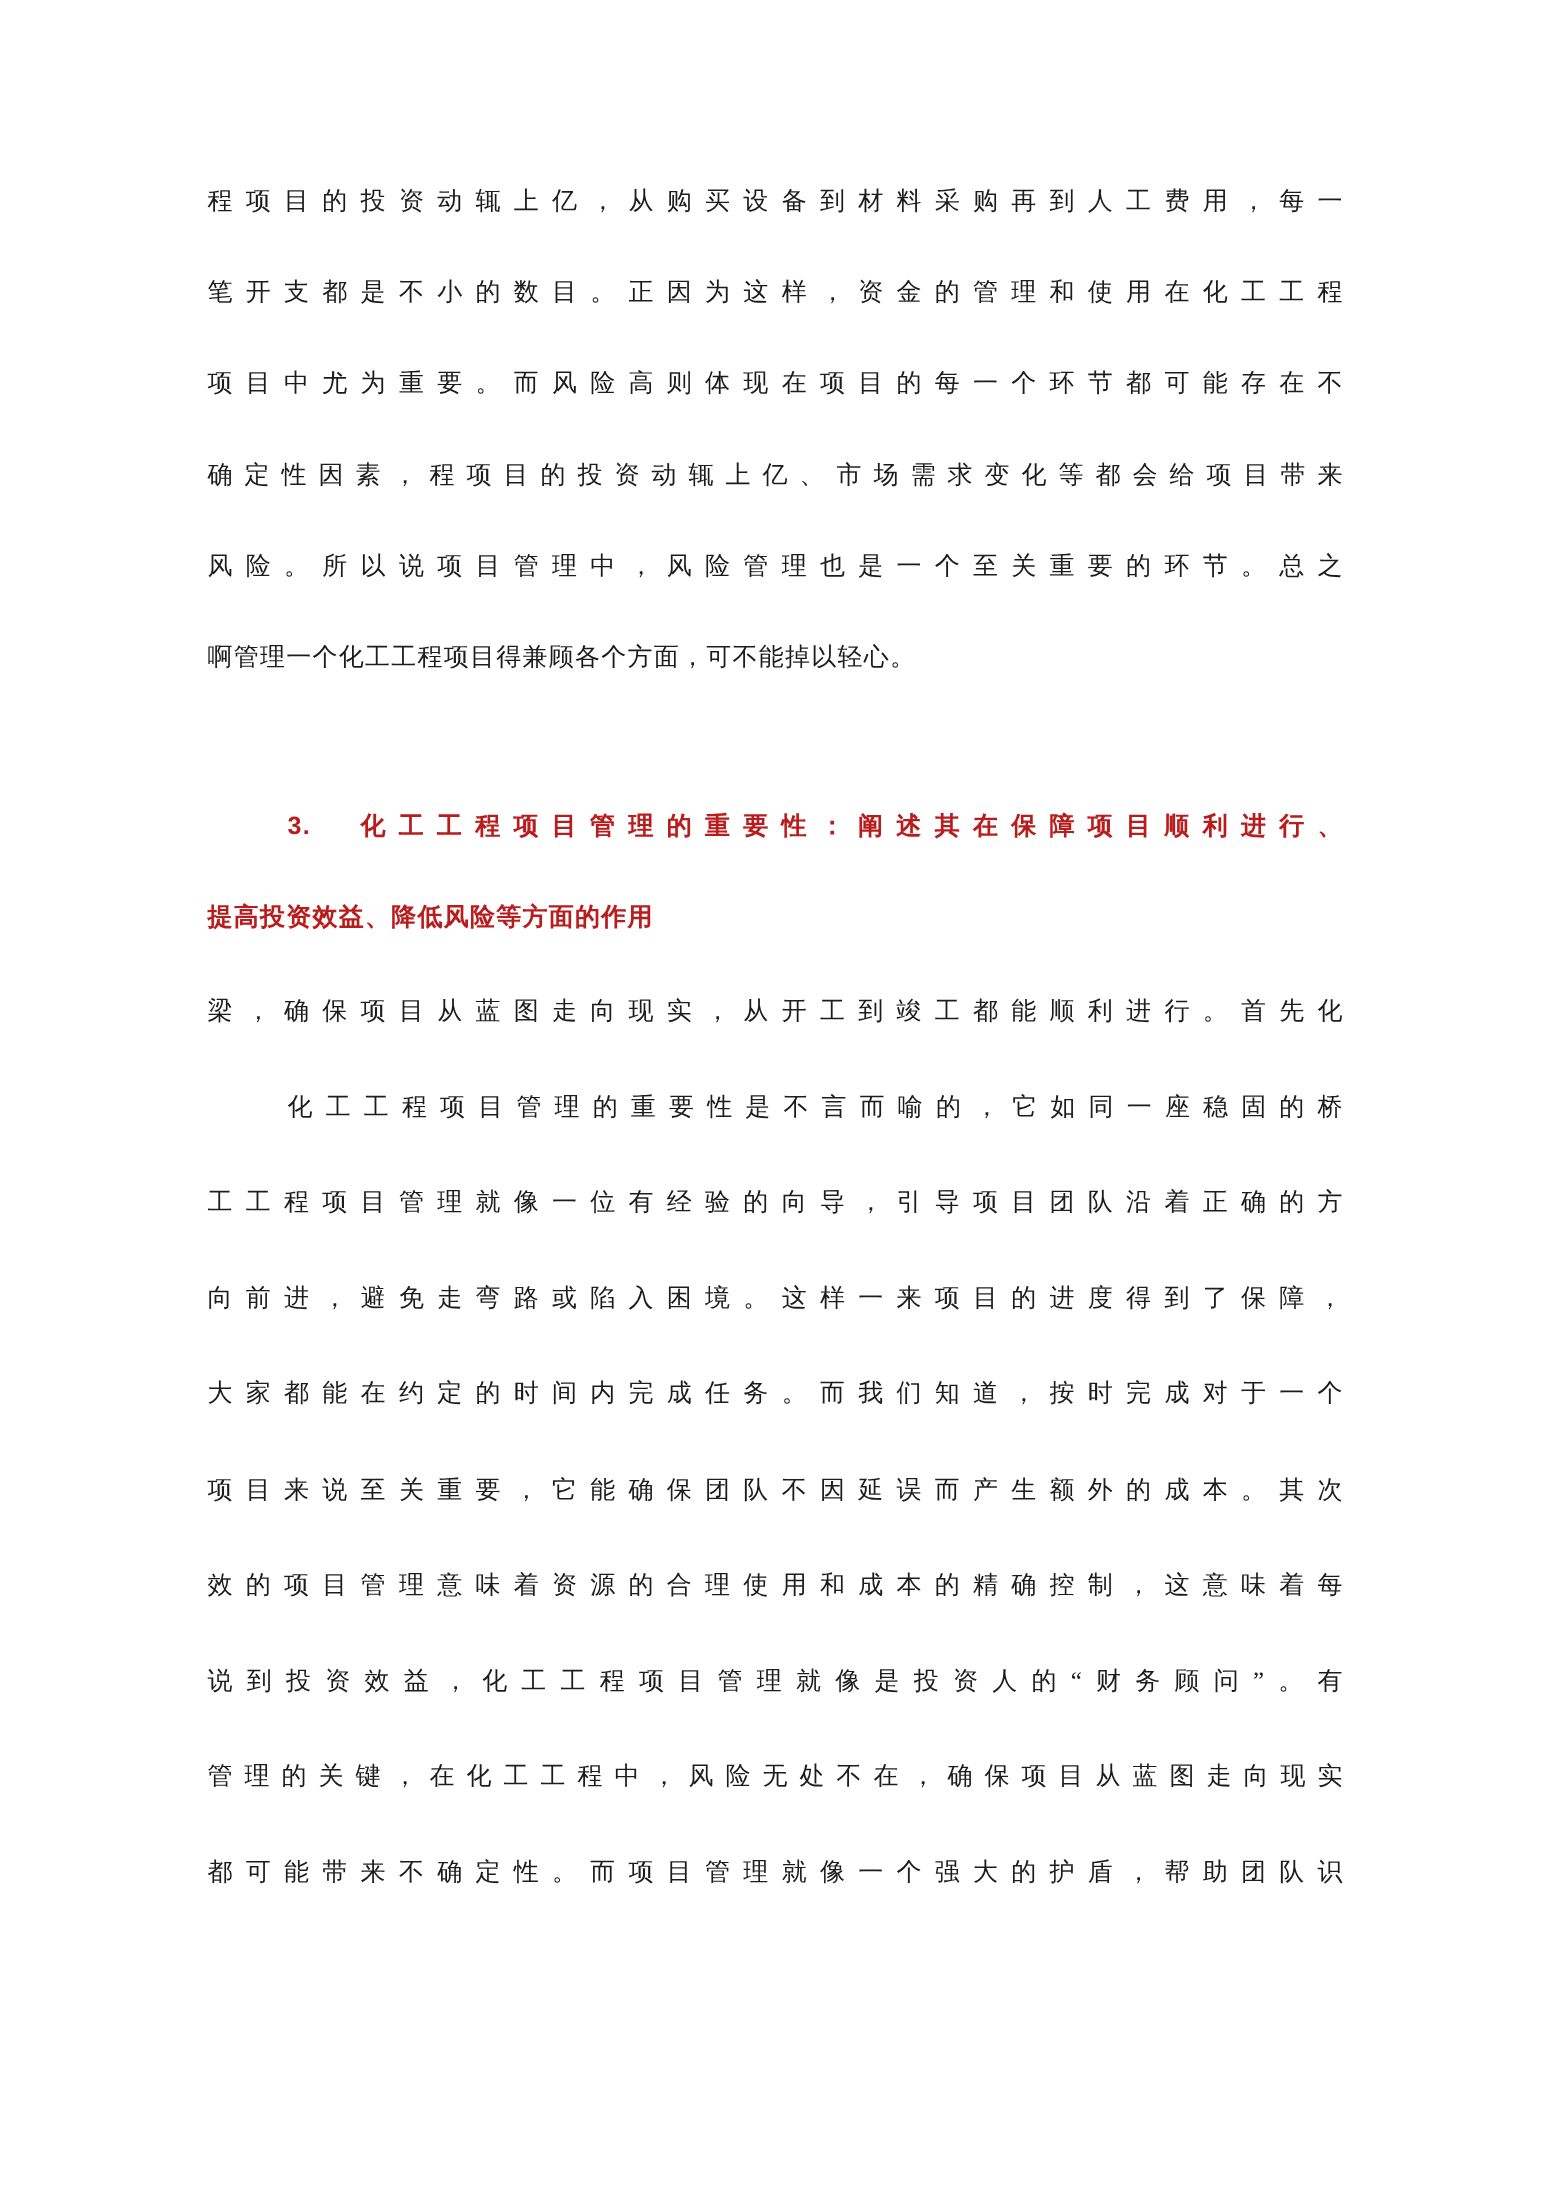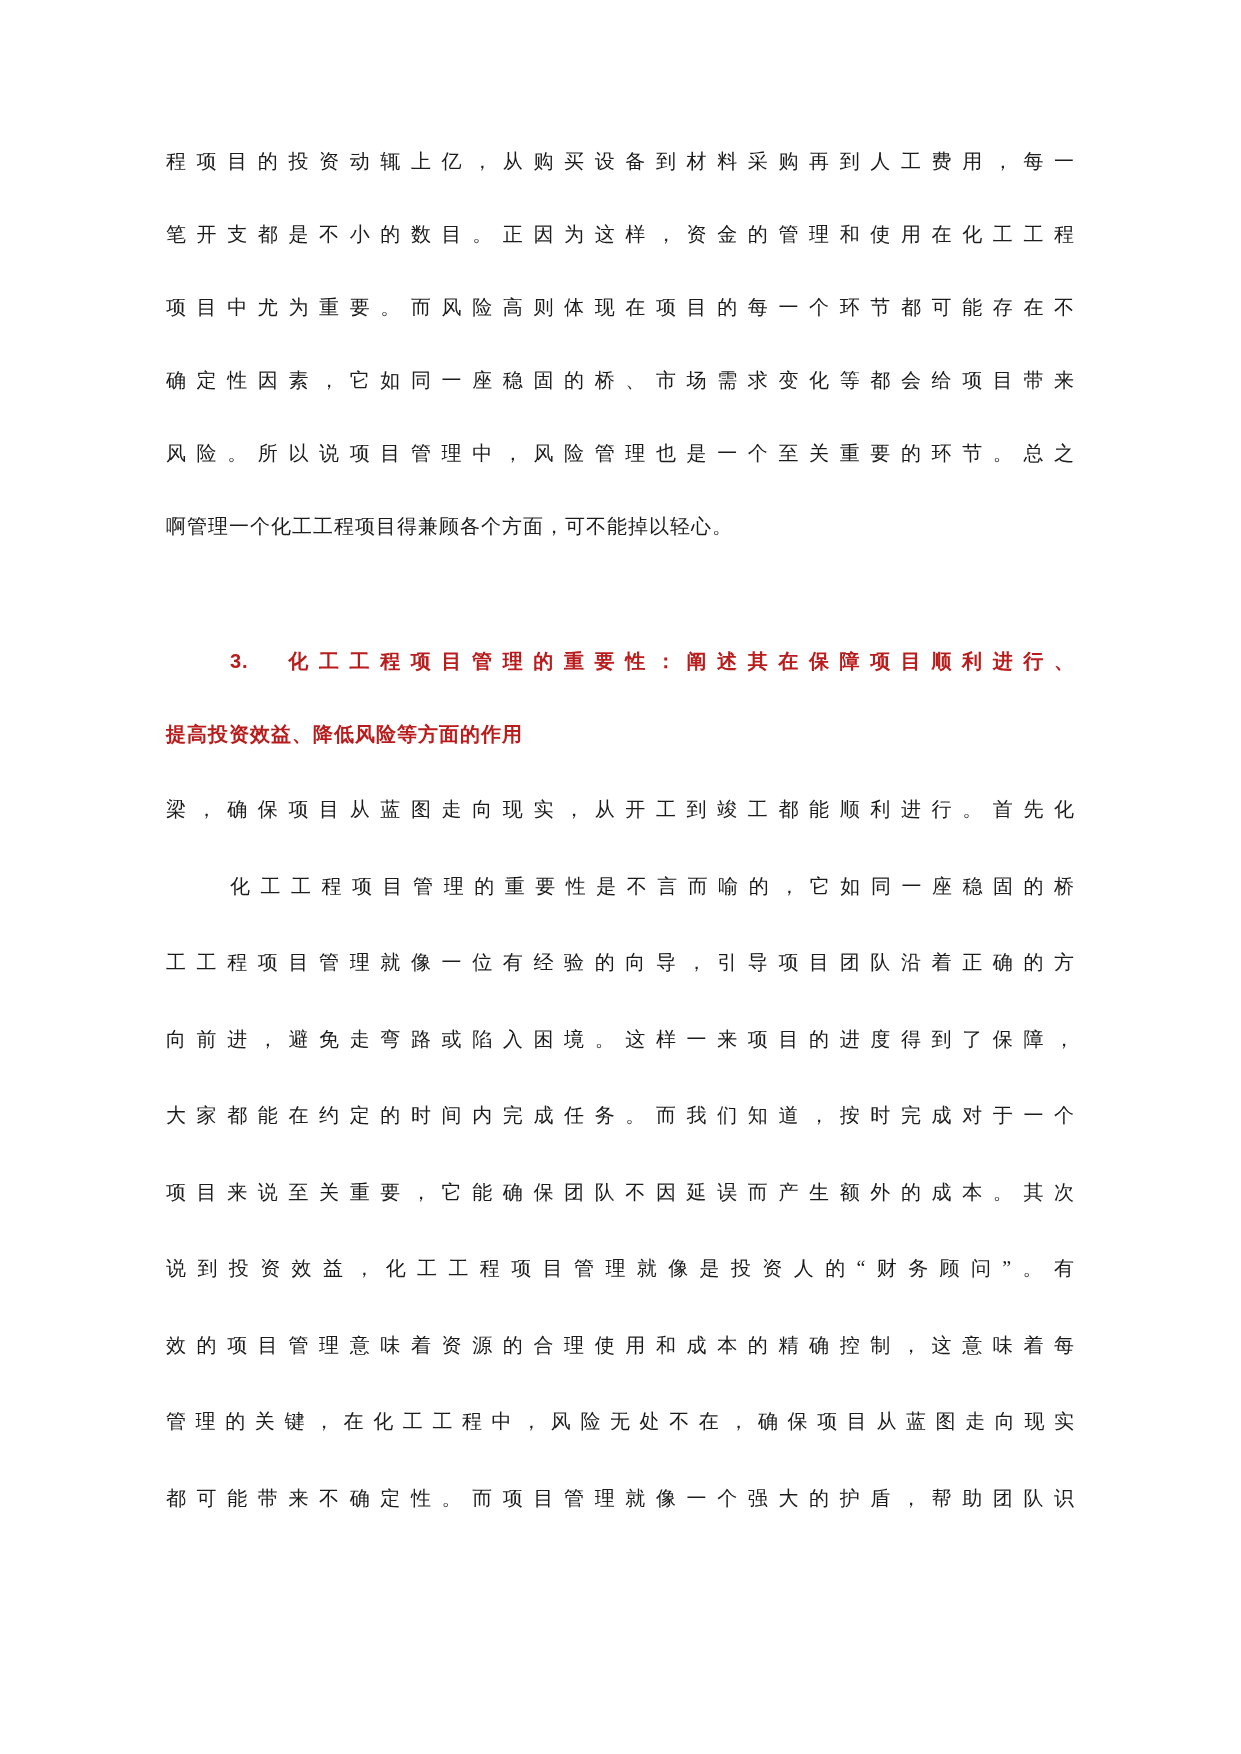--- a/index.html
+++ b/index.html
@@ -62,38 +62,38 @@
 </style>
 </head>
 <body>
 
 <div class="page">
 
   <div class="paragraph">
     <div class="line">程项目的投资动辄上亿，从购买设备到材料采购再到人工费用，每一</div>
     <div class="line">笔开支都是不小的数目。正因为这样，资金的管理和使用在化工工程</div>
     <div class="line">项目中尤为重要。而风险高则体现在项目的每一个环节都可能存在不</div>
-    <div class="line">确定性因素，它如同一座稳固的桥、市场需求变化等都会给项目带来</div>
+    <div class="line">确定性因素，程项目的投资动辄上亿、市场需求变化等都会给项目带来</div>
     <div class="line">风险。所以说项目管理中，风险管理也是一个至关重要的环节。总之</div>
     <div class="line short">啊管理一个化工工程项目得兼顾各个方面，可不能掉以轻心。</div>
   </div>
 
   <div class="heading">
     <div class="line hl1">
       <span>3.</span><span class="numgap"></span><span>化工工程项目管理的重要性：阐述其在保障项目顺利进行、</span>
     </div>
     <div class="line short">提高投资效益、降低风险等方面的作用</div>
   </div>
 
   <div class="paragraph p2">
     <div class="line">梁，确保项目从蓝图走向现实，从开工到竣工都能顺利进行。首先化</div>
     <div class="line p2-first">化工工程项目管理的重要性是不言而喻的，它如同一座稳固的桥</div>
     <div class="line">工工程项目管理就像一位有经验的向导，引导项目团队沿着正确的方</div>
     <div class="line">向前进，避免走弯路或陷入困境。这样一来项目的进度得到了保障，</div>
     <div class="line">大家都能在约定的时间内完成任务。而我们知道，按时完成对于一个</div>
     <div class="line">项目来说至关重要，它能确保团队不因延误而产生额外的成本。其次</div>
+    <div class="line">效的项目管理意味着资源的合理使用和成本的精确控制，这意味着每</div>
     <div class="line">说到投资效益，化工工程项目管理就像是投资人的“财务顾问”。有</div>
-    <div class="line">效的项目管理意味着资源的合理使用和成本的精确控制，这意味着每</div>
     <div class="line">管理的关键，在化工工程中，风险无处不在，确保项目从蓝图走向现实</div>
     <div class="line">都可能带来不确定性。而项目管理就像一个强大的护盾，帮助团队识</div>
   </div>
 
 </div>
 
 </body></html>

